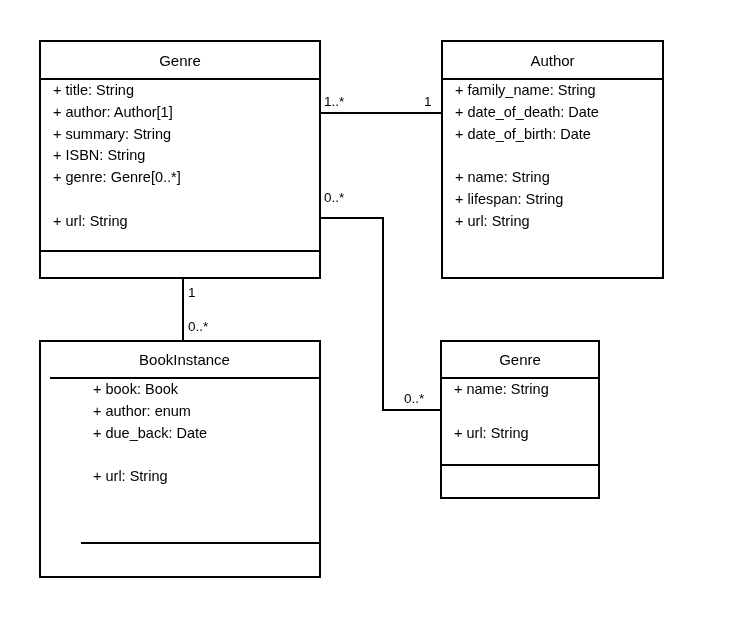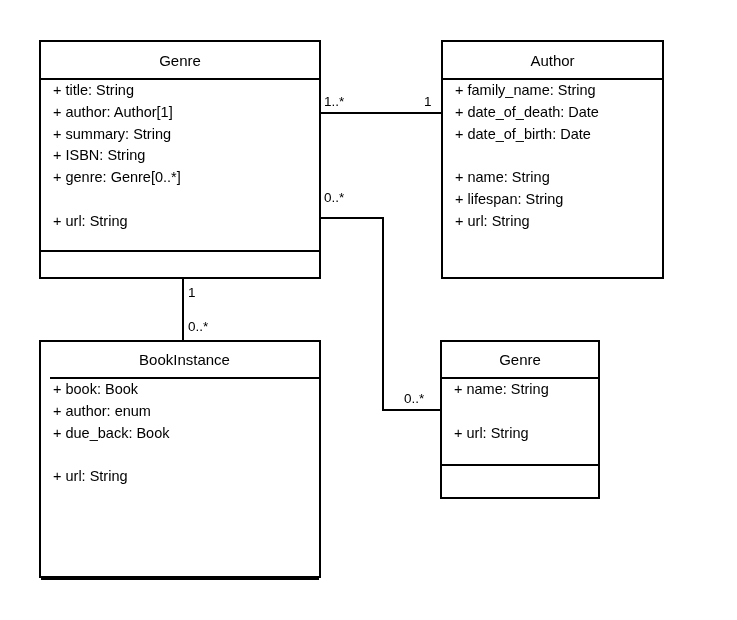--- a/index.html
+++ b/index.html
@@ -122,24 +122,24 @@
       <div class="uml-attr">+ date_of_birth: Date</div>
       <div class="uml-attr spacer"></div>
       <div class="uml-attr">+ name: String</div>
       <div class="uml-attr">+ lifespan: String</div>
       <div class="uml-attr">+ url: String</div>
     </div>
   </div>
 
   <div class="uml-class" style="left:39px; top:340px; width:282px; height:238px;">
     <div class="uml-title" style="height:37px;margin-left:9px;">BookInstance</div>
-    <div class="uml-compartment" style="height:201px;">
+    <div class="uml-compartment" style="height:165px;margin-left:40px;">
       <div class="uml-attr">+ book: Book</div>
       <div class="uml-attr">+ author: enum</div>
-      <div class="uml-attr">+ due_back: Book</div>
+      <div class="uml-attr">+ due_back: Date</div>
       <div class="uml-attr spacer"></div>
       <div class="uml-attr">+ url: String</div>
     </div>
     <div class="uml-compartment uml-ops last" style="height:32px;"></div>
   </div>
 
   <div class="uml-class" style="left:440px; top:340px; width:160px; height:159px;">
     <div class="uml-title" style="height:37px;">Genre</div>
     <div class="uml-compartment" style="height:87px;">
       <div class="uml-attr">+ name: String</div>

